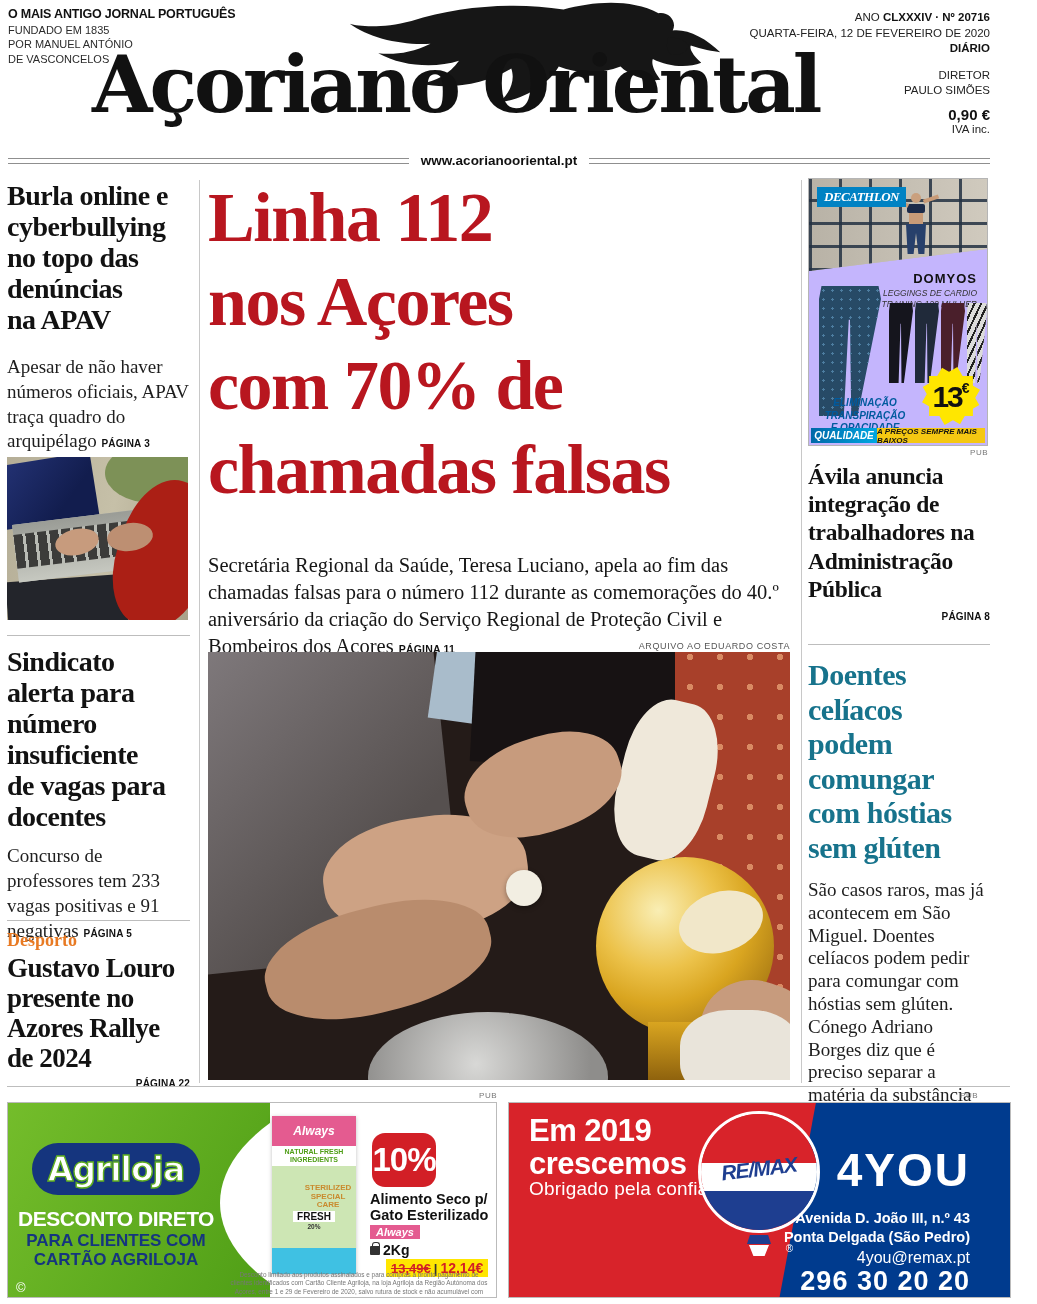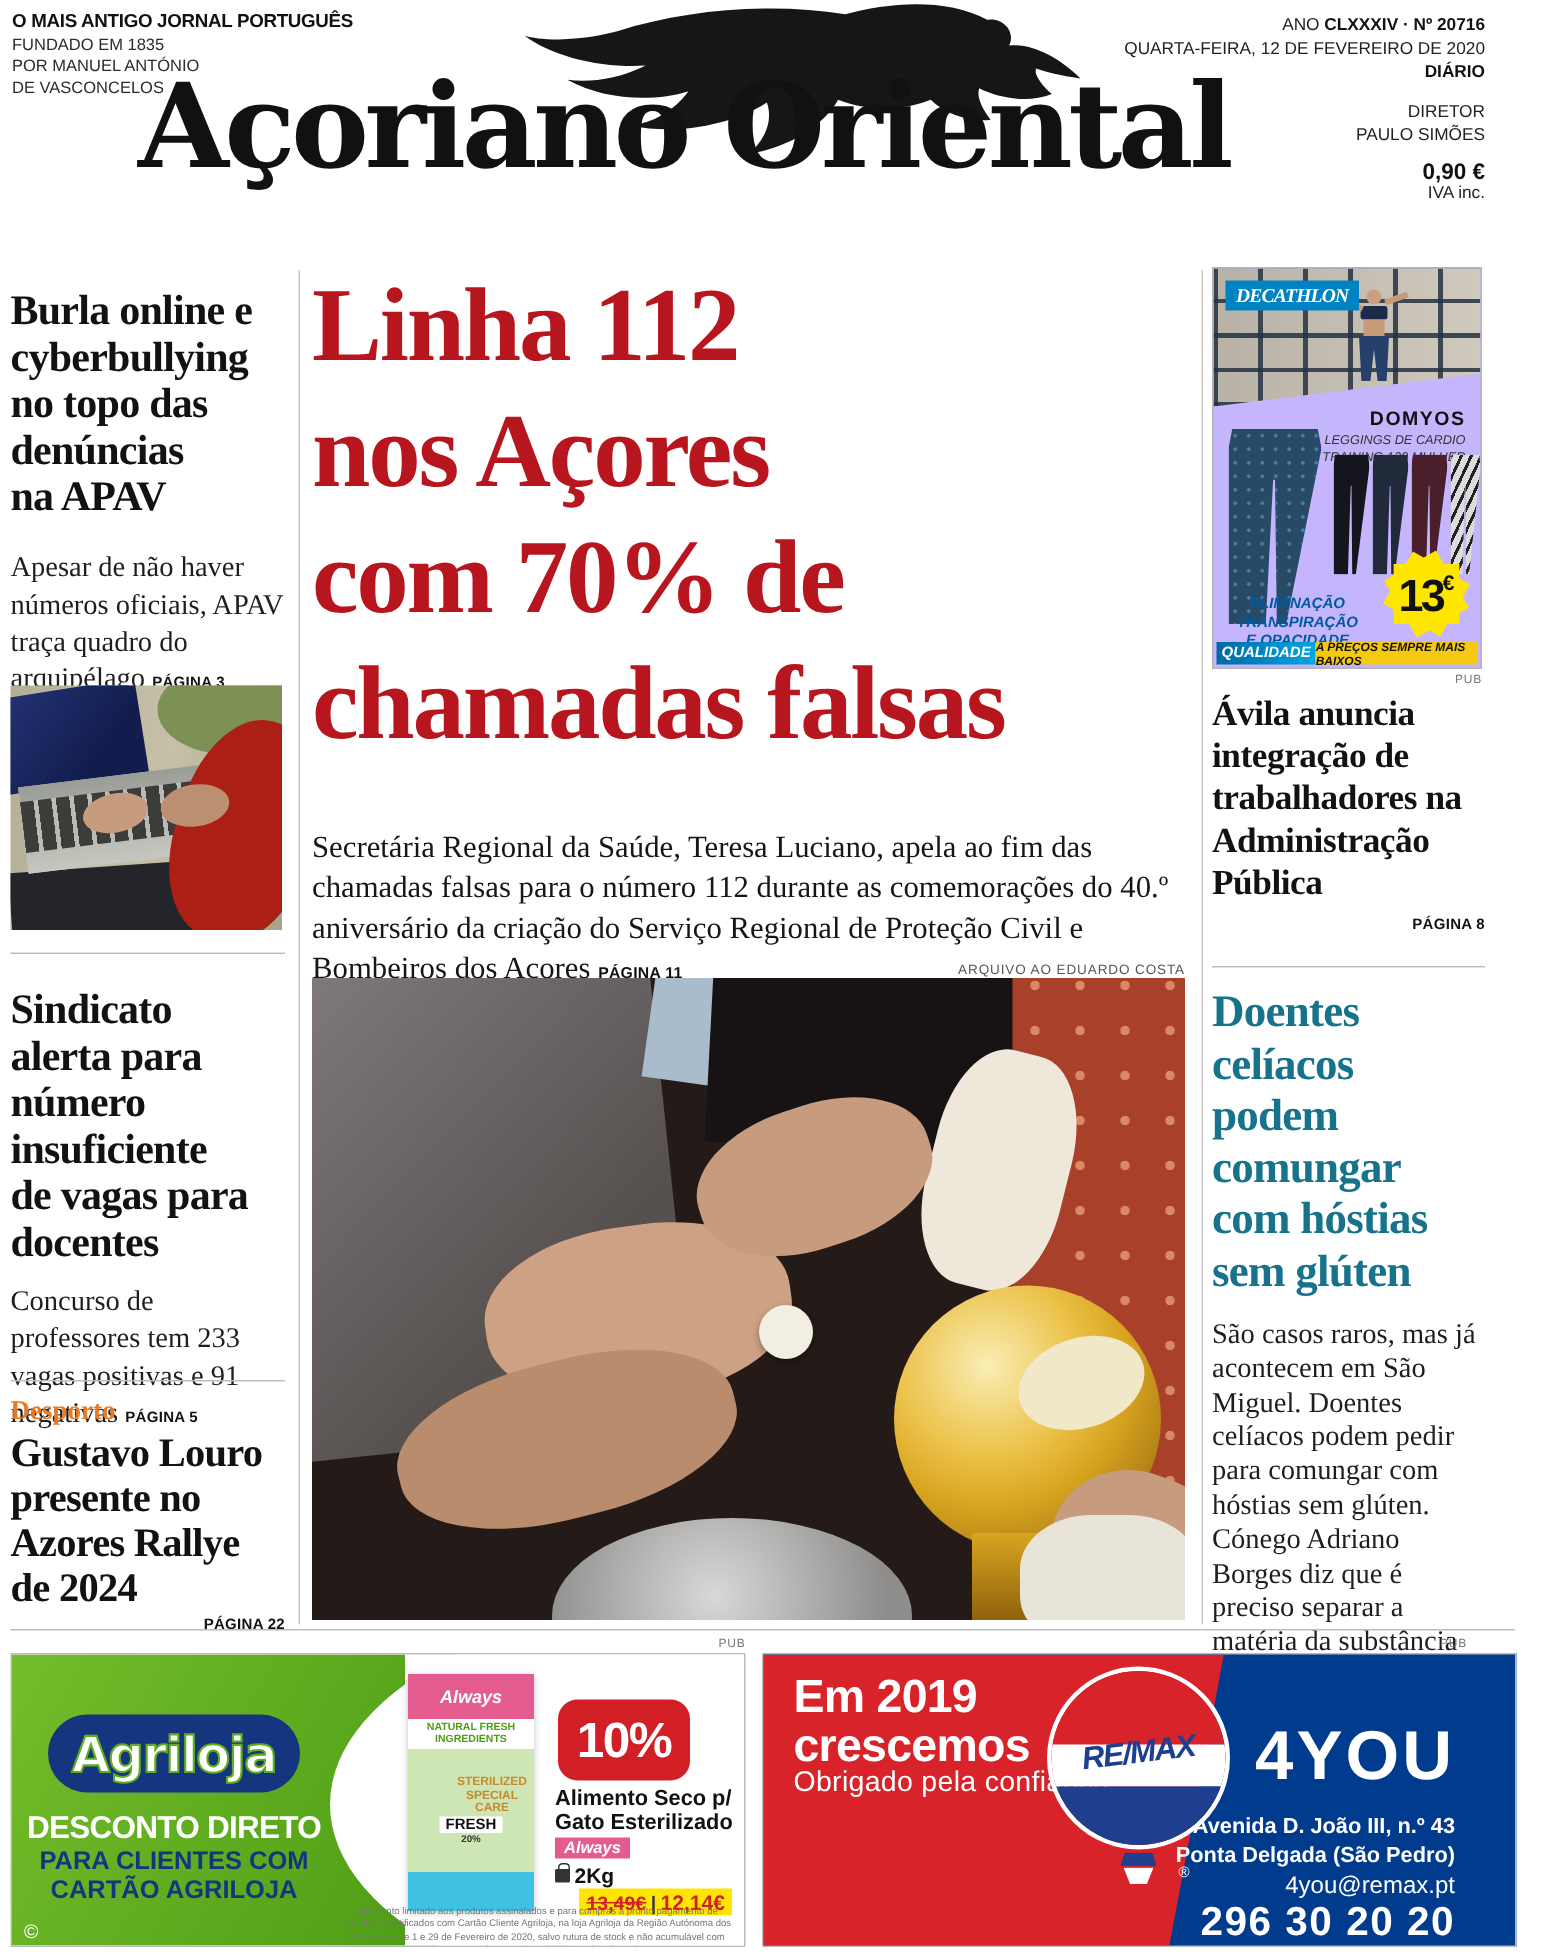--- a/index.html
+++ b/index.html
@@ -33,21 +33,21 @@
 
   
   .headline{font-weight:bold;line-height:1.11;letter-spacing:-0.5px;color:#121212;}
   .deck{font-size:19px;line-height:1.3;color:#1e1e1e;}
   .pref{font-family:"Liberation Sans",sans-serif;font-weight:bold;font-size:10px;
         color:#111;letter-spacing:0.2px;}
   .kicker{font-weight:bold;font-size:18px;color:#e87a23;}
 
   
   .lcol{width:183px;}
-  .l-hl{font-size:28px;margin-top:12px;}
+  .l-hl{font-size:28px;}
   
   .r-hl{font-size:23.5px;letter-spacing:-0.3px;}
   .teal-hl{font-size:30px;color:#17738c;line-height:1.15;}
   .r-body{font-size:19px;line-height:1.2;color:#1e1e1e;}
 
   
   .lead-hl{left:208px;top:176px;width:588px;font-size:70px;font-weight:bold;color:#b8161f;
            line-height:1.2;letter-spacing:-1.5px;}
   .lead-deck{left:208px;top:552px;width:588px;font-size:20.5px;line-height:1.32;color:#161616;}
   .credit{left:208px;top:641px;width:582px;text-align:right;font-family:"Liberation Sans",sans-serif;
@@ -150,21 +150,21 @@
        box-shadow:0 1px 4px rgba(0,0,0,.25);font-family:"Liberation Sans",sans-serif;text-align:center;}
   .bag-pink{background:#e45b90;color:#fff;font-weight:bold;font-style:italic;font-size:12px;height:30px;
             display:flex;align-items:center;justify-content:center;}
   .bag-nat{background:#fff;color:#4f9e16;font-weight:bold;font-size:7px;line-height:1.15;padding:2px 0;}
   .bag-mid{background:#cde6b4;flex:1;display:flex;flex-direction:column;align-items:center;justify-content:center;gap:1px;}
   .bag-ster{color:#c98a2e;font-weight:bold;font-size:8px;line-height:1.1;margin-left:28px;}
   .bag-fresh{background:#fff;color:#111;font-weight:bold;font-size:10px;padding:0 4px;}
   .bag-pct{color:#333;font-size:6.5px;font-weight:bold;}
   .bag-cyan{background:#3fc1e3;height:26px;}
   .ag-right{position:absolute;left:362px;top:0;width:122px;z-index:3;font-family:"Liberation Sans",sans-serif;}
-  .ag-disc{position:absolute;left:2px;top:30px;width:88px;height:54px;background:#d21f26;border-radius:13px;
+  .ag-disc{position:absolute;left:2px;top:30px;width:64px;height:54px;background:#d21f26;border-radius:13px;
            color:#fff;font-weight:bold;font-size:33px;display:flex;align-items:center;justify-content:center;letter-spacing:-1px;}
   .ag-prod{position:absolute;left:0px;top:88px;font-weight:bold;font-size:14.5px;line-height:1.12;color:#111;}
   .ag-brandtag{position:absolute;left:0px;top:122px;background:#e45b90;color:#fff;font-weight:bold;
                font-style:italic;font-size:11px;padding:1px 6px;}
   .ag-kg{position:absolute;left:0px;top:139px;font-weight:bold;font-size:14px;color:#111;}
   .bag-icon{display:inline-block;width:10px;height:9px;background:#333;border-radius:1px;position:relative;margin-right:3px;}
   .bag-icon::before{content:"";position:absolute;left:2px;top:-4px;width:6px;height:5px;border:1.5px solid #333;
                     border-bottom:none;border-radius:3px 3px 0 0;}
   .ag-prices{position:absolute;left:16px;top:156px;background:#ffe600;padding:1px 5px;font-weight:bold;font-size:13px;white-space:nowrap;}
   .ag-old{color:#d21f26;text-decoration:line-through;}
@@ -224,20 +224,25 @@
   </div>
   <div class="abs hdr-dir">
     <div>DIRETOR</div>
     <div class="b">PAULO SIMÕES</div>
   </div>
   <div class="abs hdr-price">
     <div class="price-v">0,90 €</div>
     <div class="vat">IVA inc.</div>
   </div>
 
+  <div class="abs site-rule">
+    <div class="rule-line"></div>
+    <div class="site-text">www.acorianooriental.pt</div>
+    <div class="rule-line"></div>
+  </div>
 
   <div class="abs vrule" style="left:199px;"></div>
   <div class="abs vrule" style="left:801px;"></div>
 
   <div class="abs lcol" style="left:7px;top:180px;">
     <div class="headline l-hl pre">Burla online e
 cyberbullying
 no topo das
 denúncias
 na APAV</div>

